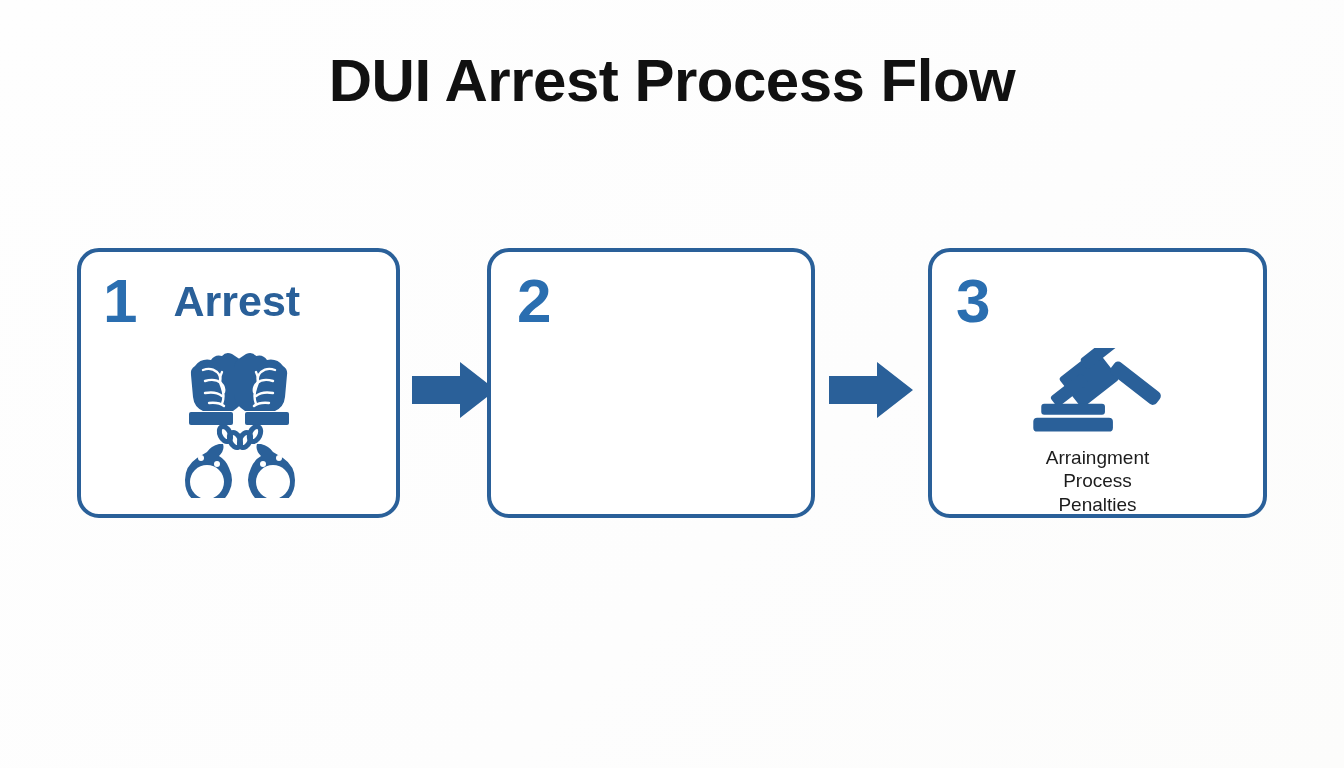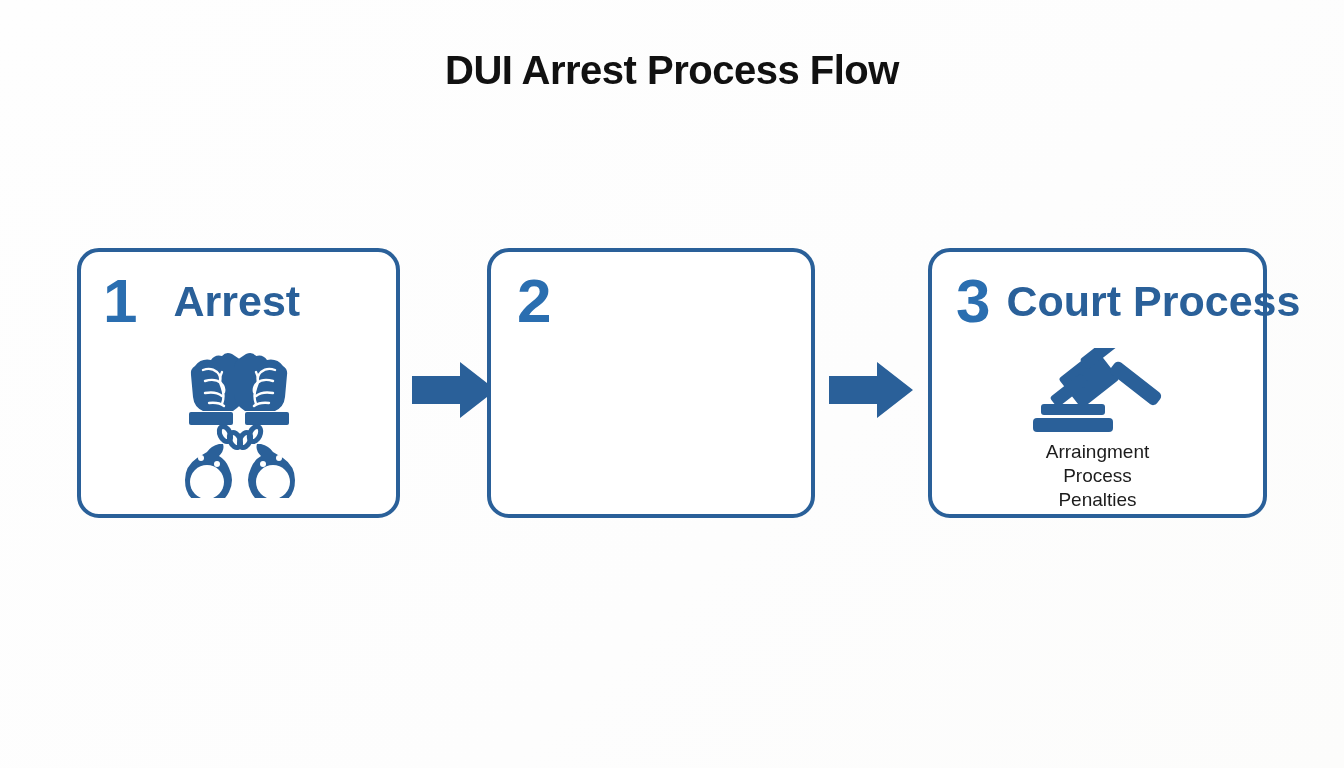--- a/index.html
+++ b/index.html
@@ -20,21 +20,21 @@
     background: linear-gradient(135deg, #fefefe 0%, #fdfdfd 60%, #fcfcfb 100%);
   }
 
   
   .title {
     position: absolute;
     top: 48px;
     left: 0;
     width: 1344px;
     text-align: center;
-    font-size: 40px;
+    font-size: 60px;
     font-weight: bold;
     color: #111111;
     letter-spacing: -0.5px;
     line-height: 1.1;
   }
 
   
   .card {
     position: absolute;
     top: 248px;
@@ -95,21 +95,21 @@
     position: absolute;
     top: 362px;
     width: 84px;
     height: 56px;
   }
   #arrow-1 { left: 412px; }
   #arrow-2 { left: 829px; }
 
   
   .court-list {
-    margin-top: 6px;
+    margin-top: 12px;
     text-align: center;
     font-size: 19px;
     color: #1c1c1c;
     line-height: 1.2;
   }
   .court-list div { margin: 1px 0; }
 </style>
 </head>
 <body>
 
@@ -184,21 +184,20 @@
     </div>
   </div>
 
   <svg class="arrow" id="arrow-2" viewBox="0 0 84 56">
     <polygon points="0,14 48,14 48,0 84,28 48,56 48,42 0,42" fill="#2a6099"></polygon>
   </svg>
 
   <div class="card" id="card-3">
     <div class="card-head">
       <span class="step-num">3</span>
-      <span class="step-label">Court Process</span>
     </div>
     <div class="card-body">
       <svg width="150" height="86" viewBox="0 0 150 86">
         <g fill="#2a6099">
 
           <rect x="42" y="12" width="48" height="38" rx="3" transform="rotate(-38 66 31)"></rect>
 
           <rect x="56" y="-2" width="40" height="13" rx="3" transform="rotate(-38 76 4)"></rect>
           <rect x="26" y="36" width="40" height="13" rx="3" transform="rotate(-38 46 42)"></rect>
 

